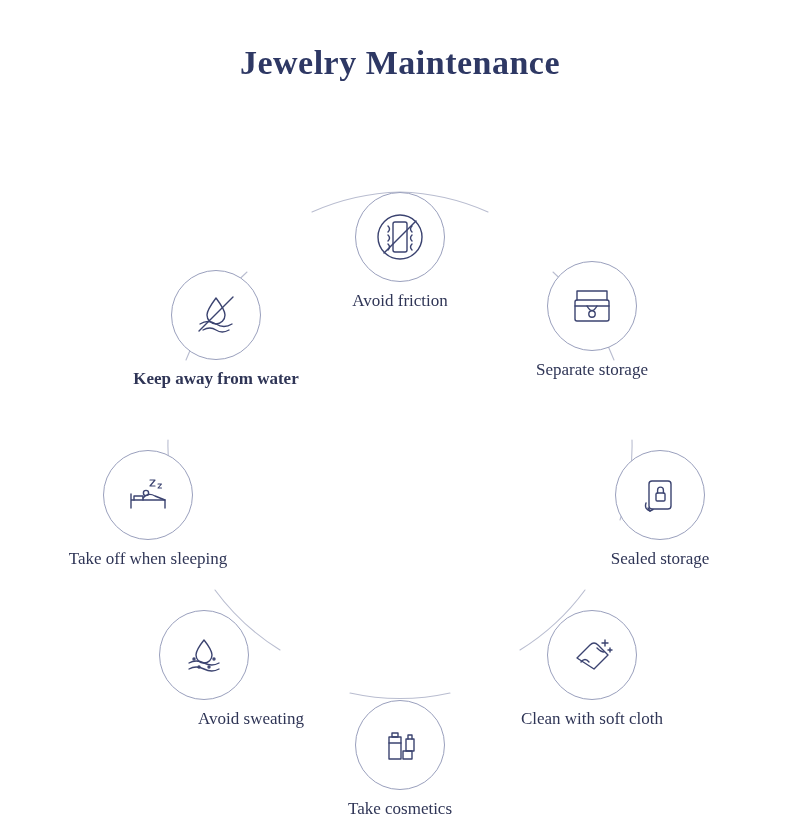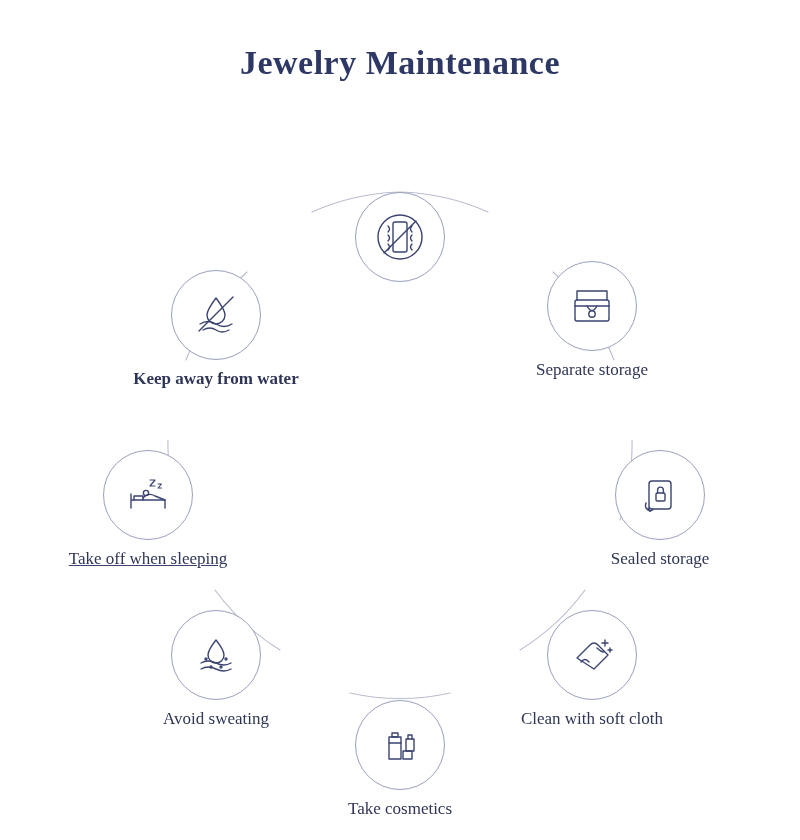--- a/index.html
+++ b/index.html
@@ -93,20 +93,21 @@
   <div class="node" style="left:400px; top:237px;">
     <div class="circle">
       <svg width="56" height="56" viewBox="0 0 56 56" stroke="#3b4370" fill="none" stroke-width="1.4" stroke-linecap="round">
         <rect x="21" y="13" width="14" height="30" rx="2"></rect>
         <path d="M16 17 q3 3 0 6 M16 26 q3 3 0 6 M16 35 q3 3 0 6"></path>
         <path d="M40 17 q-3 3 0 6 M40 26 q-3 3 0 6 M40 35 q-3 3 0 6"></path>
         <circle cx="28" cy="28" r="22"></circle>
         <line x1="12" y1="44" x2="44" y2="12"></line>
       </svg>
     </div>
+    <div class="label">Avoid friction</div>
   </div>
 
   <div class="node" style="left:592px; top:306px;">
     <div class="circle">
       <svg width="56" height="56" viewBox="0 0 56 56" stroke="#3b4370" fill="none" stroke-width="1.4" stroke-linecap="round" stroke-linejoin="round">
         <path d="M13 22 L13 13 L43 13 L43 22"></path>
         <rect x="11" y="22" width="34" height="21" rx="2"></rect>
         <path d="M11 28 L45 28"></path>
         <path d="M23 28 q5 9 10 0"></path>
         <circle cx="28" cy="36" r="3.2"></circle>
@@ -148,36 +149,36 @@
         <path d="M17 20 h12 v22 h-12 z"></path>
         <path d="M17 26 h12"></path>
         <path d="M34 22 h8 v12 h-8 z"></path>
         <path d="M36 22 v-4 h4 v4"></path>
         <rect x="31" y="34" width="9" height="8"></rect>
       </svg>
     </div>
     <div class="label">Take cosmetics</div>
   </div>
 
-  <div class="node" style="left:216px; top:655px;">
+  <div class="node" style="left:204px; top:655px;text-align:right;">
     <div class="circle">
       <svg width="56" height="56" viewBox="0 0 56 56" stroke="#3b4370" fill="none" stroke-width="1.4" stroke-linecap="round" stroke-linejoin="round">
         <path d="M28 13 q8 10 8 15 a8 8 0 0 1 -16 0 q0 -5 8 -15 z"></path>
         <path d="M13 36 q7 -4 15 0 q8 4 15 0"></path>
         <path d="M13 42 q7 -4 15 0 q8 4 15 0"></path>
         <circle cx="18" cy="32" r="1"></circle>
         <circle cx="38" cy="32" r="1"></circle>
         <circle cx="23" cy="40" r="1"></circle>
         <circle cx="33" cy="40" r="1"></circle>
       </svg>
     </div>
     <div class="label">Avoid sweating</div>
   </div>
 
-  <div class="node" style="left:148px; top:495px;text-decoration:underline;">
+  <div class="node" style="left:148px; top:495px;">
     <div class="circle">
       <svg width="56" height="56" viewBox="0 0 56 56" stroke="#3b4370" fill="none" stroke-width="1.4" stroke-linecap="round" stroke-linejoin="round">
         <path d="M11 41 v-14 M11 33 h34 v8 M45 33 v8"></path>
         <path d="M14 33 v-4 h9 v4"></path>
         <path d="M23 31 q5 -6 12 -2 l10 4"></path>
         <circle cx="26" cy="26" r="2.6"></circle>
         <path d="M30 13 h5 l-5 6 h5" stroke-width="1.2"></path>
         <path d="M38 17 h3.5 l-3.5 4 h3.5" stroke-width="1.1"></path>
       </svg>
     </div>

